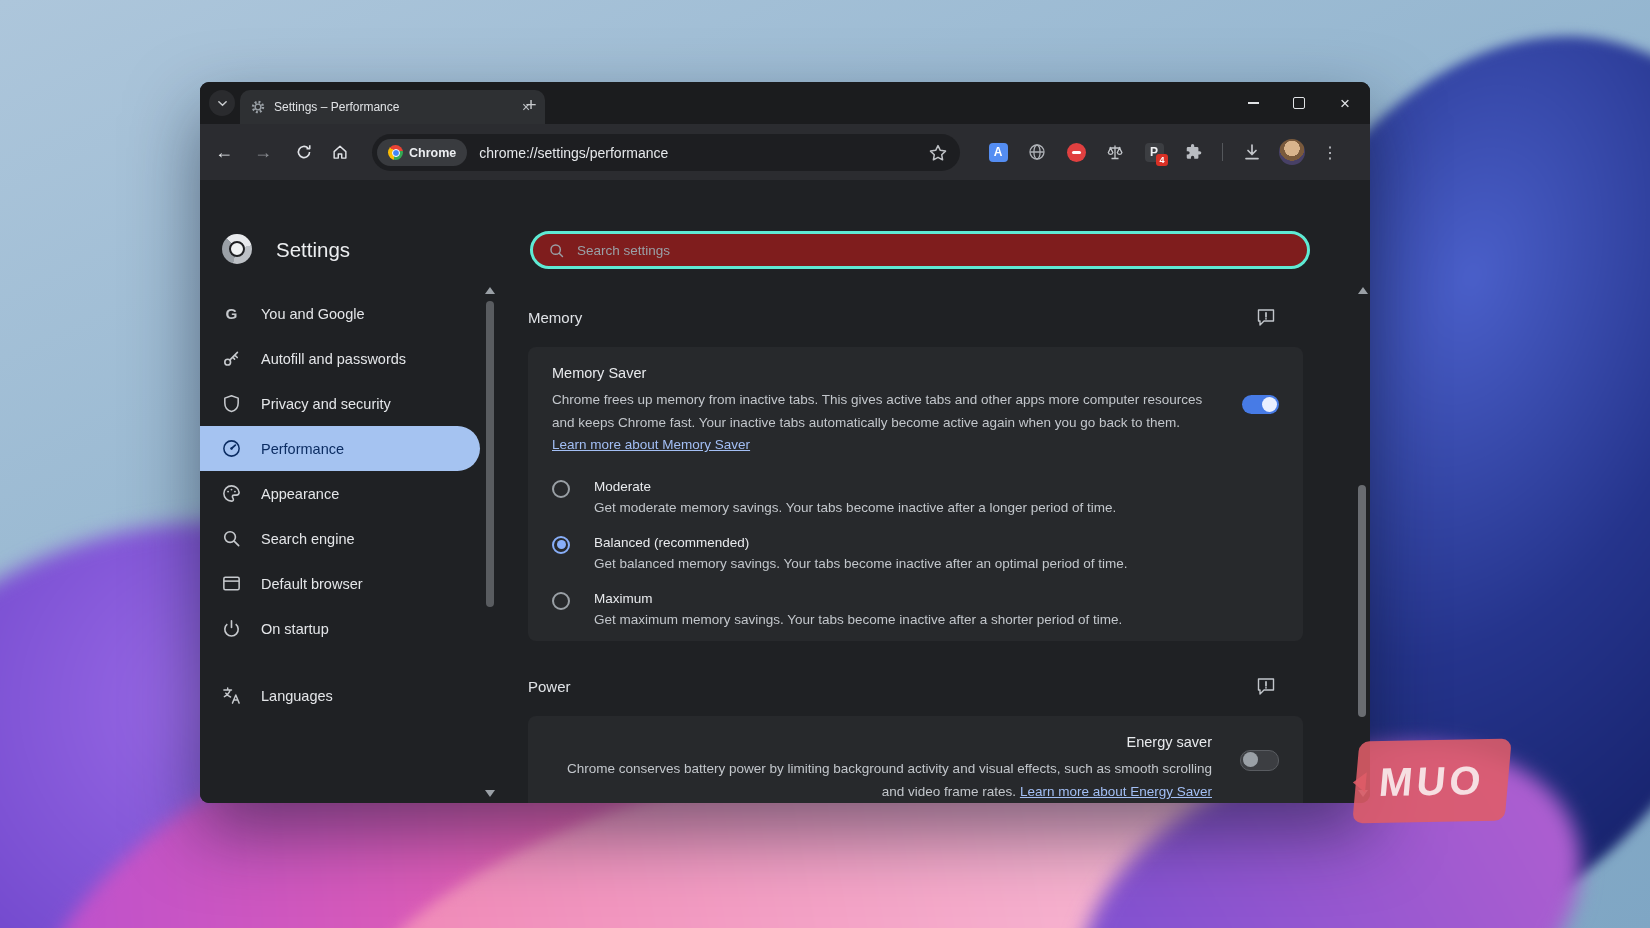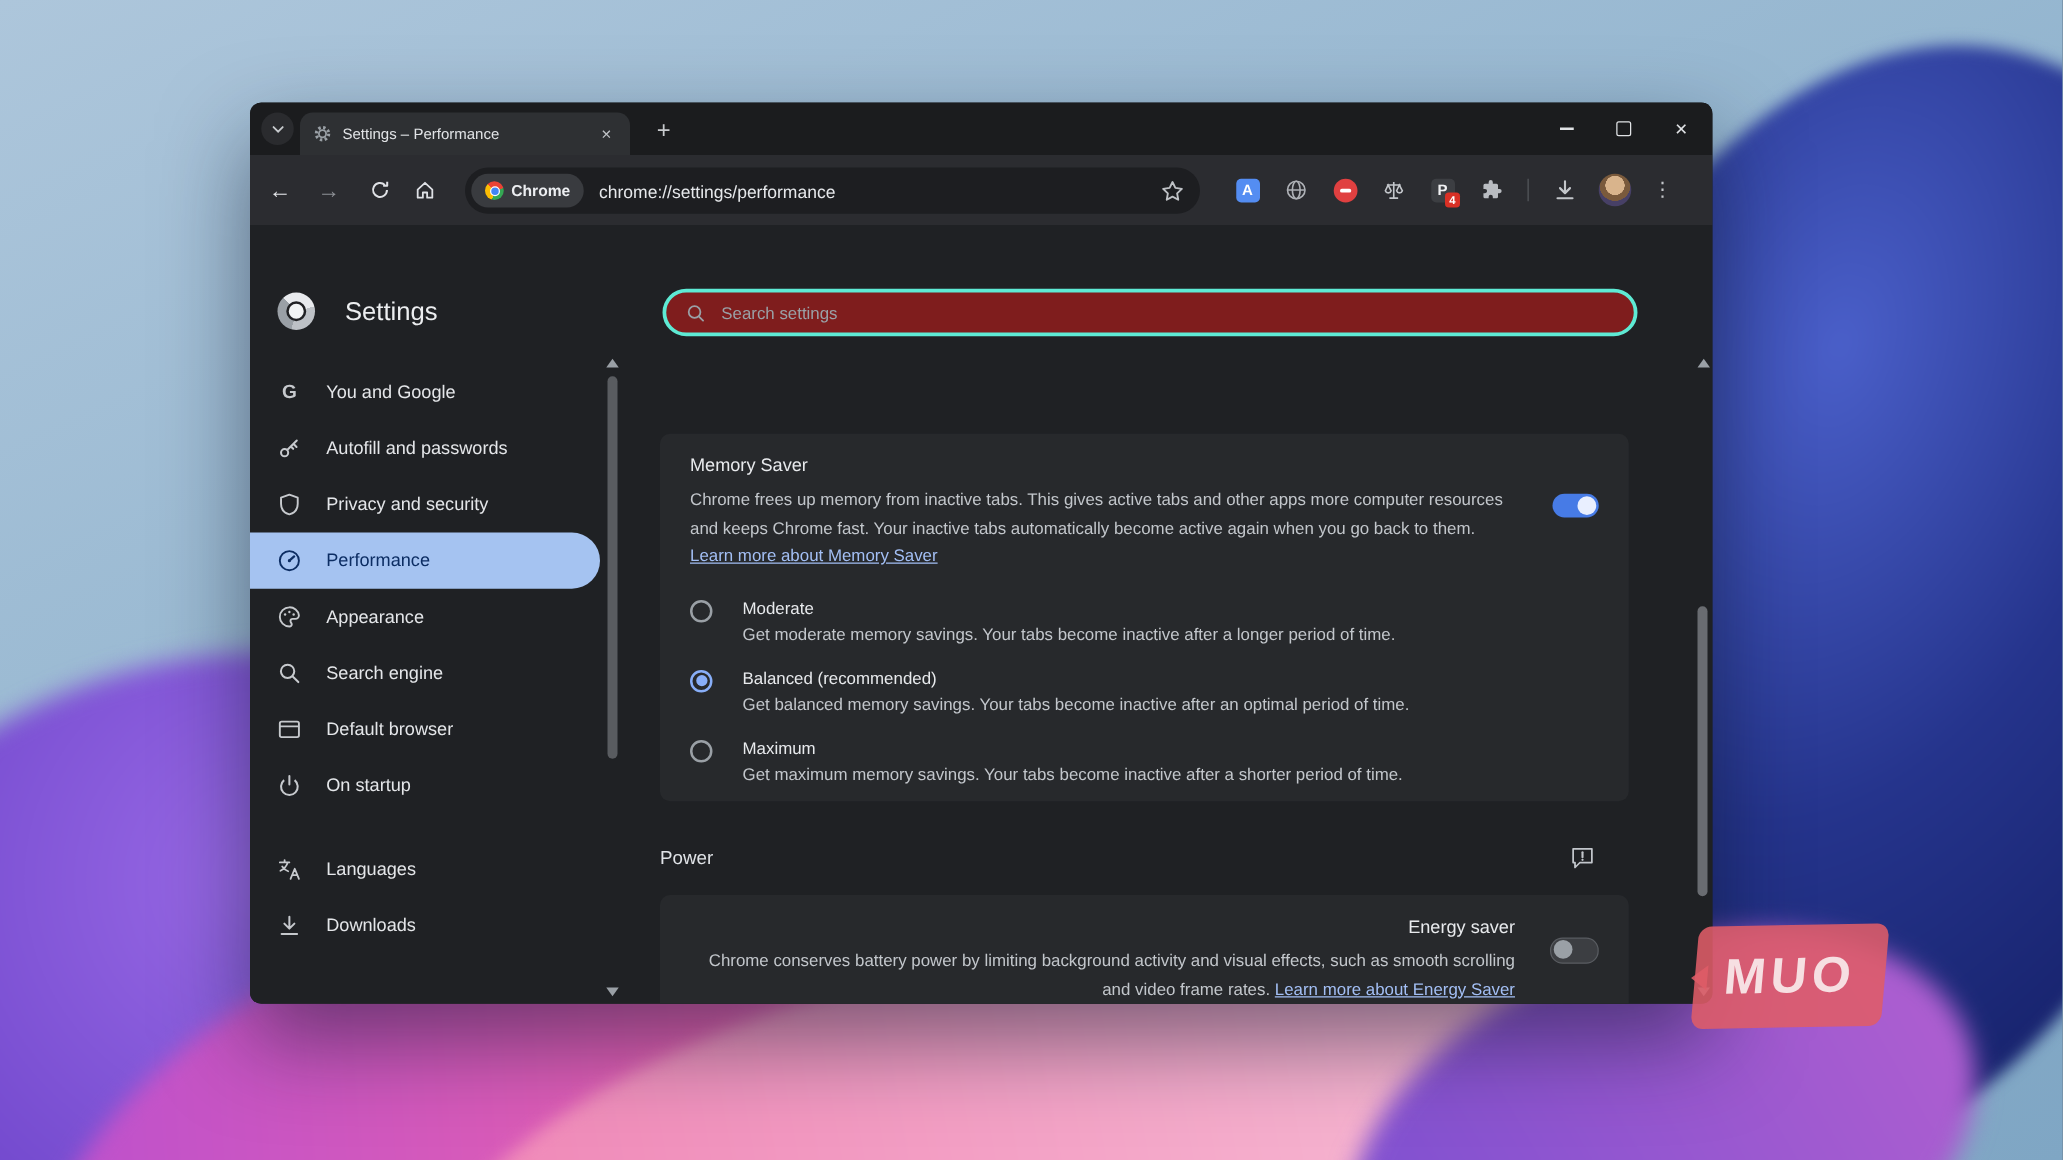--- a/index.html
+++ b/index.html
@@ -23,21 +23,21 @@
     background:linear-gradient(80deg,#7a4fd0,#b05fd0);transform:rotate(-20deg);filter:blur(10px);}
 
   
   .window{position:absolute;left:200px;top:82px;width:1170px;height:721px;background:#1f2124;
     border-radius:9px;overflow:hidden;box-shadow:0 30px 70px rgba(10,20,40,.5);z-index:5;}
 
   
   .tabbar{position:absolute;left:0;top:0;right:0;height:42px;background:#1b1c1e;}
   .tab-search{position:absolute;left:9px;top:8px;width:26px;height:26px;border-radius:50%;
     background:#2a2b2e;color:#c7cacd;display:flex;align-items:center;justify-content:center;font-size:12px;}
-  .tab{position:absolute;left:40px;top:8px;width:264px;height:34px;background:#2e3033;
+  .tab{position:absolute;left:40px;top:8px;width:305px;height:34px;background:#2e3033;
     border-radius:10px 10px 0 0;display:flex;align-items:center;padding:0 10px;gap:8px;box-sizing:border-box;}
   .tab-favicon{width:16px;height:16px;color:#9aa0a6;flex:none;display:flex;}
   .tab-title{flex:1;font-size:12px;color:#e1e3e6;white-space:nowrap;overflow:hidden;text-overflow:ellipsis;}
   .tab-close{width:18px;height:18px;border-radius:50%;color:#c0c3c7;font-size:14px;line-height:18px;text-align:center;flex:none;}
   .newtab{position:absolute;left:318px;top:10px;width:26px;height:26px;color:#c8cacd;font-size:19px;
     display:flex;align-items:center;justify-content:center;}
   .win-controls{position:absolute;right:2px;top:0;height:42px;display:flex;}
   .win-btn{width:46px;height:42px;display:flex;align-items:center;justify-content:center;color:#e1e3e6;}
   .glyph-min{width:11px;height:1.5px;background:currentColor;}
   .glyph-max{width:10px;height:10px;border:1.3px solid currentColor;border-radius:2px;}
@@ -344,38 +344,39 @@
         <div class="side-gap"></div>
         <div class="side-item">
           <span class="sicon">
               <svg viewBox="0 0 22 22" fill="none" stroke="currentColor" stroke-width="1.5">
                 <path d="M3 5.2h8M7 3.2v2M9.6 5.2c-.8 2.8-3.1 5.4-6.1 7M5 8.6c1.2 1.8 3.2 3.3 5 4" stroke-linecap="round"></path>
                 <path d="m12 19 3.5-8.5L19 19M13.3 15.8h4.4" stroke-linecap="round" stroke-linejoin="round"></path>
               </svg>
             </span>
           <span>Languages</span>
         </div>
-        <div class="side-item">
-          <span class="sicon">
-              <svg viewBox="0 0 22 22" fill="none" stroke="currentColor" stroke-width="1.7">
-                <path d="M11 3.5v9.5M6.8 9.3l4.2 4.2 4.2-4.2" stroke-linecap="round" stroke-linejoin="round"></path>
-                <path d="M4.5 18h13" stroke-linecap="round"></path>
-              </svg>
-            </span>
-          <span>Downloads</span>
-        </div>
       </div>
 
       <div class="inner-scroll">
         <div class="tri-up"></div>
         <div class="inner-thumb"></div>
         <div class="tri-down"></div>
       </div>
 
       <div class="content">
+        <div class="section-head" id="memory-head">
+          <span class="head-label">Memory</span>
+          <span class="feedback-btn">
+            <svg viewBox="0 0 22 22" fill="none" stroke="currentColor" stroke-width="1.4">
+                <path d="M3.5 4h15v11h-9.5L5 19v-4H3.5z" stroke-linejoin="round"></path>
+                <path d="M11 6.8v4" stroke-width="1.7" stroke-linecap="round"></path>
+                <circle cx="11" cy="12.8" r="0.9" fill="currentColor" stroke="none"></circle>
+              </svg>
+          </span>
+        </div>
 
         <div class="card" id="memory-card">
           <div class="card-top">
             <div class="card-text">
               <p class="card-title">Memory Saver</p>
               <p class="card-desc">
                 <span>Chrome frees up memory from inactive tabs. This gives active tabs and other apps more computer resources and keeps Chrome fast. Your inactive tabs automatically become active again when you go back to them.</span>
                 <a class="link">Learn more about Memory Saver</a>
               </p>
             </div>

